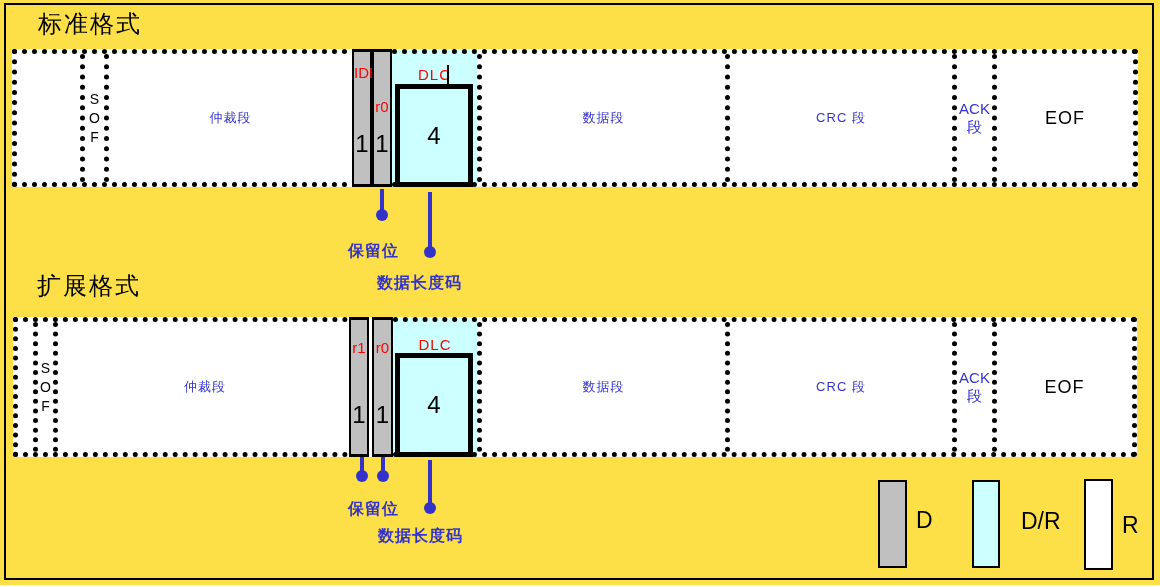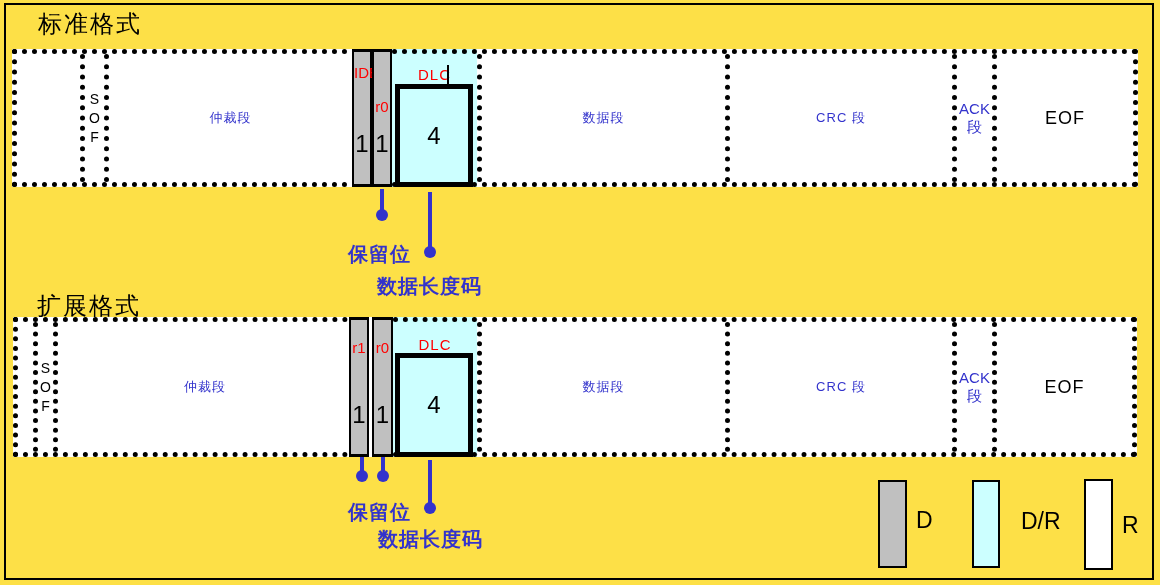--- a/index.html
+++ b/index.html
@@ -8,21 +8,21 @@
     font-family:"Liberation Sans", sans-serif; overflow:hidden;
   }
   .frame {
     position:absolute; left:4px; top:3px; width:1150px; height:577px;
     border:2px solid #000; box-sizing:border-box;
   }
   .title {
     position:absolute; font-size:24px; color:#000; letter-spacing:2px; white-space:nowrap;
   }
   .title-std { left:38px; top:8px; }
-  .title-ext { left:37px; top:290px; }
+  .title-ext { left:37px; top:270px; }
 
   .bar { position:absolute; border:5px dotted #000; box-sizing:border-box; background:#fff; }
   .bar1 { left:12px; top:49px;  width:1126px; height:138px; }
   .bar2 { left:13px; top:317px; width:1124px; height:140px; }
 
   .cell {
     position:absolute; top:0; bottom:0; box-sizing:border-box;
     display:flex; align-items:center; justify-content:center;
   }
   .dotted-left { border-left:5px dotted #000; }
@@ -48,21 +48,21 @@
   .cursor-artifact { position:absolute; width:2px; height:20px; background:#000; }
 
   .dlc-box {
     position:absolute; box-sizing:border-box; background:#CCFFFF; border:5px solid #000;
     display:flex; align-items:center; justify-content:center; z-index:3;
   }
   .dlc-box span { color:#000; font-size:24px; }
 
   .conn-line { position:absolute; width:4px; background:#3333CC; z-index:4; }
   .conn-dot  { position:absolute; width:12px; height:12px; border-radius:50%; background:#3333CC; z-index:4; }
-  .ann-label { position:absolute; color:#3333CC; font-size:20px; font-weight:600; letter-spacing:1px; white-space:nowrap; }
+  .ann-label { position:absolute; color:#3333CC; font-size:16px; font-weight:600; letter-spacing:1px; white-space:nowrap; }
 
   .swatch { position:absolute; box-sizing:border-box; border:2px solid #000; }
   .sw-d  { left:878px;  top:480px; width:29px; height:88px; background:#C0C0C0; }
   .sw-dr { left:972px;  top:480px; width:28px; height:88px; background:#CCFFFF; }
   .sw-r  { left:1084px; top:479px; width:29px; height:91px; background:#FFFFFF; }
   .legend-label { position:absolute; color:#000; font-size:23px; white-space:nowrap; }
   .lg-d  { left:916px;  top:507px; }
   .lg-dr { left:1021px; top:508px; }
   .lg-r  { left:1122px; top:512px; }
 </style>

